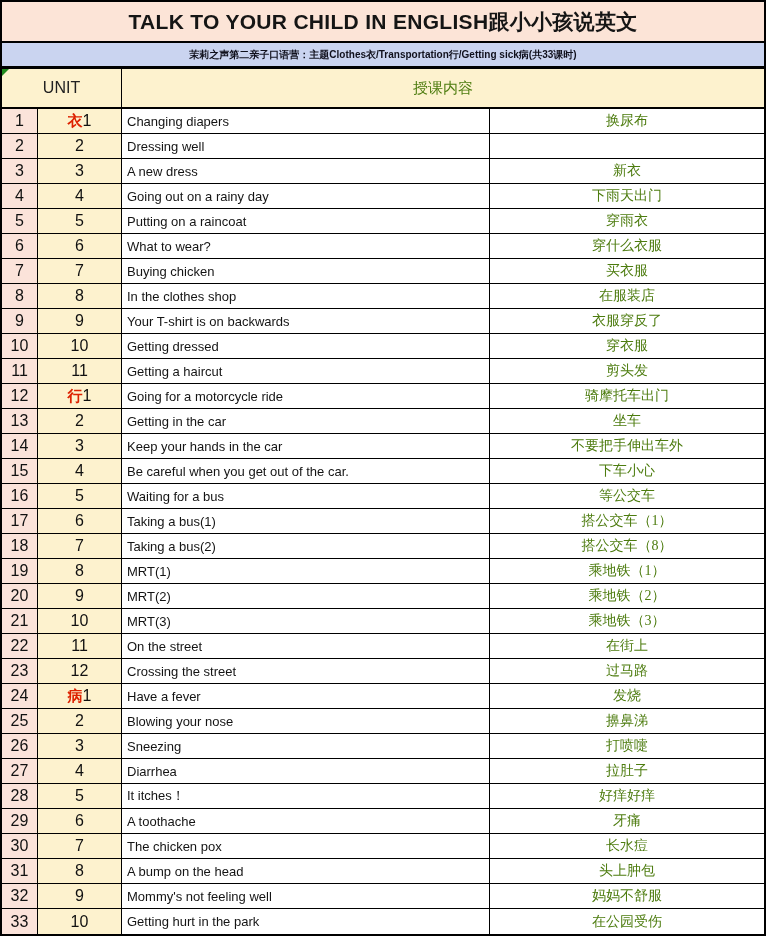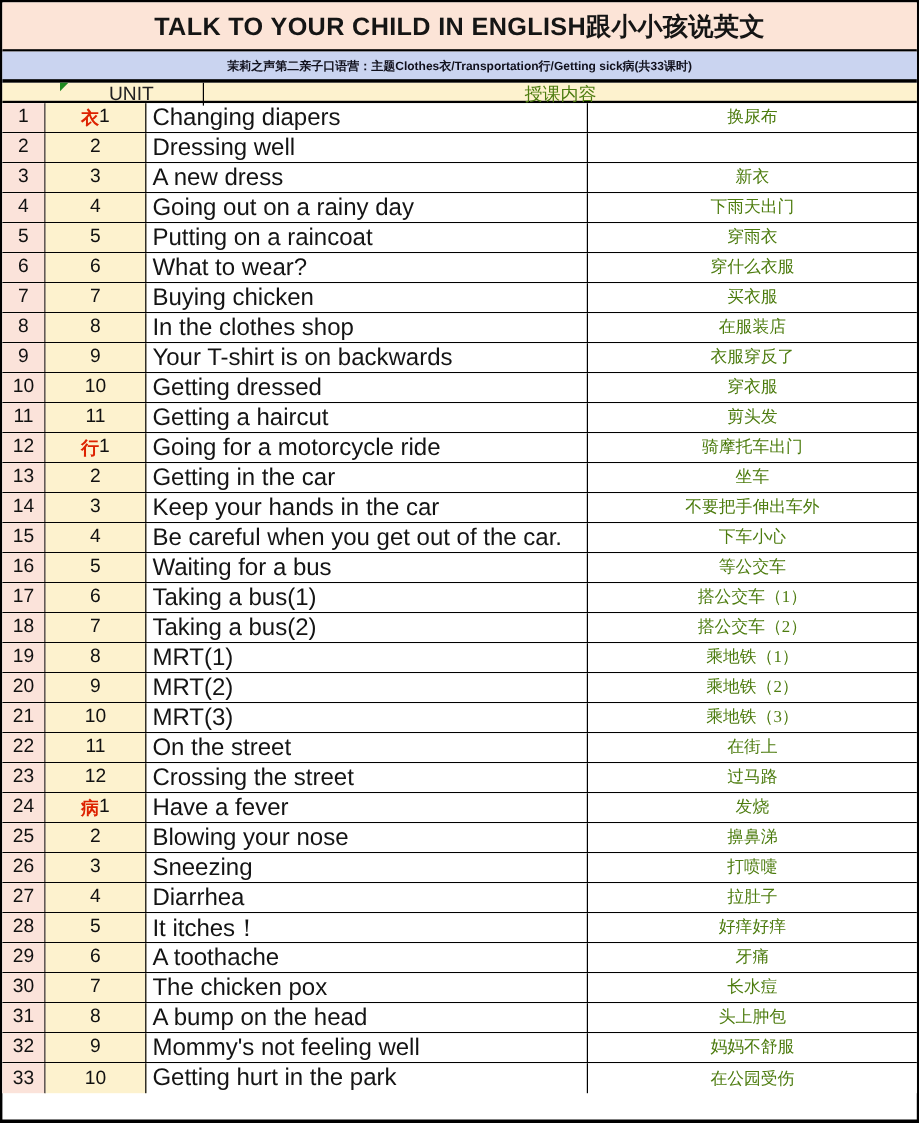--- a/index.html
+++ b/index.html
@@ -24,22 +24,22 @@
     font-weight:bold;font-size:21px;letter-spacing:0.3px;color:#151515;
     box-sizing:border-box;
   }
   .subtitle-bar{
     height:26px;background:var(--subtitle-bg);border-bottom:3px solid var(--border);
     display:flex;align-items:center;justify-content:center;
     font-weight:bold;font-size:10px;color:#10101c;white-space:nowrap;
     box-sizing:border-box;
   }
   .header-row{
-    height:17px;background:var(--header-bg);border-bottom:2px solid var(--border);
-    display:grid;grid-template-columns:120px 1fr;box-sizing:border-box;padding-left:48px;
+    height:40px;background:var(--header-bg);border-bottom:2px solid var(--border);
+    display:grid;grid-template-columns:120px 1fr;box-sizing:border-box;
   }
   .h-unit{
     position:relative;border-right:1.5px solid var(--border);
     display:flex;align-items:center;justify-content:center;font-size:16px;color:#222;
   }
   .h-content{
     display:flex;align-items:center;justify-content:center;font-size:15px;color:#4d7c0f;
     font-family:"Liberation Serif",serif;
   }
   .corner-triangle{
@@ -56,21 +56,21 @@
   .no{
     background:var(--row-no-bg);border-right:1.5px solid var(--border);
     justify-content:center;font-size:16px;
   }
   .unit{
     background:var(--unit-bg);border-right:1.5px solid var(--border);
     justify-content:center;font-size:16px;
   }
   .theme{color:var(--theme-red);font-weight:bold;font-size:15px;}
   .en{
-    border-right:1.5px solid var(--border);padding-left:5px;font-size:20px;color:#141414;
+    border-right:1.5px solid var(--border);padding-left:5px;font-size:13px;color:#141414;
   }
   .zh{
     justify-content:center;font-size:14px;color:#4d7c0f;
     font-family:"Liberation Serif",serif;
   }
 </style>
 </head>
 <body>
 
 <div class="sheet">
@@ -184,21 +184,21 @@
       <div class="row">
         <div class="c no">17</div>
         <div class="c unit">6</div>
         <div class="c en">Taking a bus(1)</div>
         <div class="c zh">搭公交车（1）</div>
       </div>
       <div class="row">
         <div class="c no">18</div>
         <div class="c unit">7</div>
         <div class="c en">Taking a bus(2)</div>
-        <div class="c zh">搭公交车（2）</div>
+        <div class="c zh">搭公交车（8）</div>
       </div>
       <div class="row">
         <div class="c no">19</div>
         <div class="c unit">8</div>
         <div class="c en">MRT(1)</div>
         <div class="c zh">乘地铁（1）</div>
       </div>
       <div class="row">
         <div class="c no">20</div>
         <div class="c unit">9</div>

